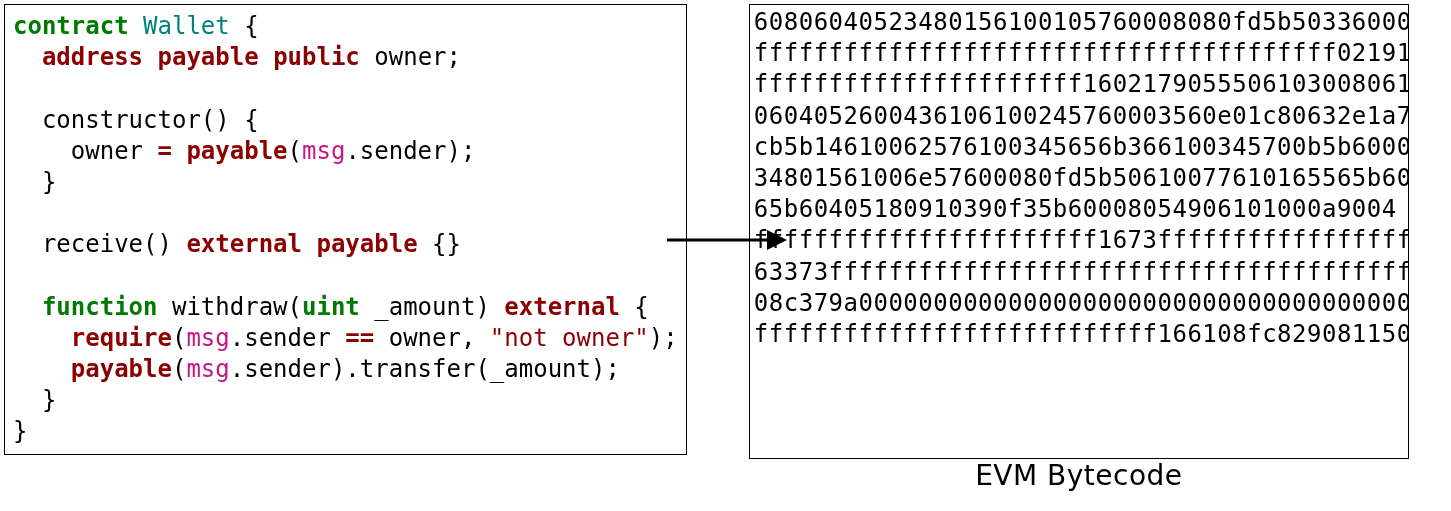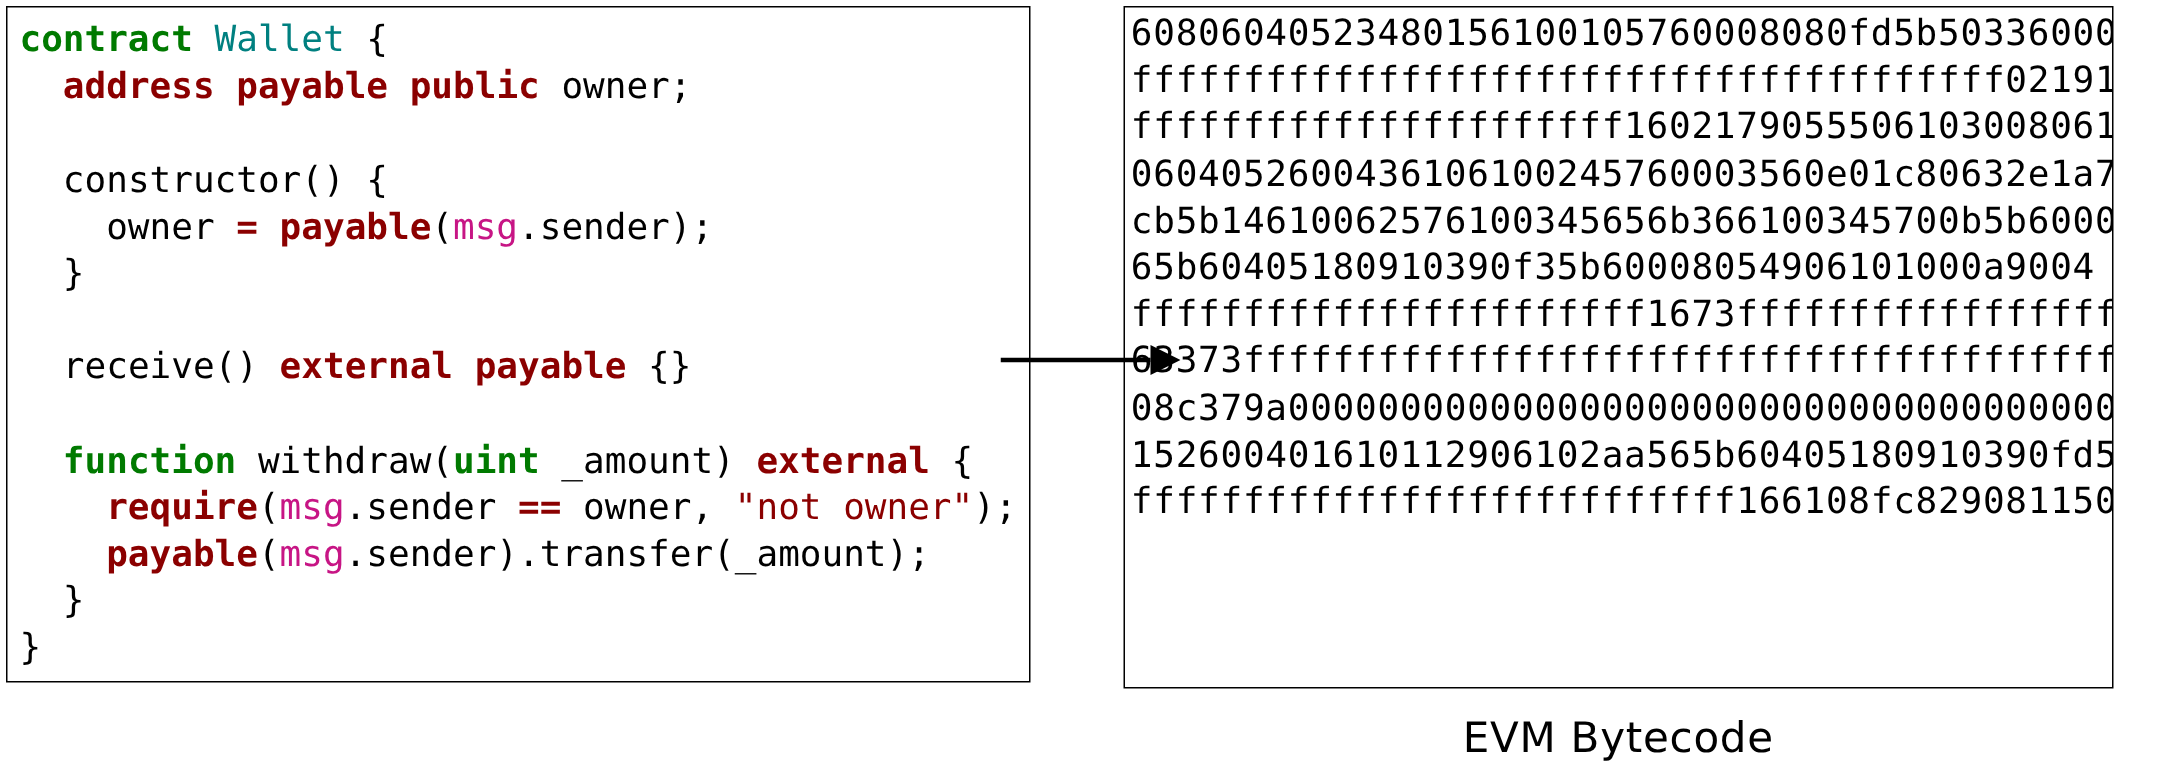--- a/index.html
+++ b/index.html
@@ -41,21 +41,21 @@
     width: 660px;
     height: 455px;
     overflow: hidden;
   }
   .bytecode-line {
     white-space: nowrap;
   }
   .bytecode-label {
     font-family: "DejaVu Sans", Arial, sans-serif;
     font-size: 28px;
-    margin-top: 16px;
+    margin-top: 0;
     letter-spacing: 0.5px;
   }
   .arrow {
     position: absolute;
     top: 220px;
     left: 667px;
     width: 120px;
     height: 40px;
   }
   .tok-kw { color: #007a00; font-weight: bold; }
@@ -85,25 +85,25 @@
 <span><span>  </span><span class="tok-punct">}</span></span>
 <span><span class="tok-punct">}</span></span></div>
 
   <div class="bytecode-wrapper">
     <div class="bytecode-box">
       <div class="bytecode-line">60806040523480156100105760008080fd5b503360008060</div>
       <div class="bytecode-line">fffffffffffffffffffffffffffffffffffffff021916908</div>
       <div class="bytecode-line">ffffffffffffffffffffff160217905550610300806100610</div>
       <div class="bytecode-line">0604052600436106100245760003560e01c80632e1a7d</div>
       <div class="bytecode-line">cb5b14610062576100345656b366100345700b5b600080</div>
+      <div class="bytecode-line">34801561006e57600080fd5b50610077610165565b60</div>
       <div class="bytecode-line">65b60405180910390f35b60008054906101000a9004</div>
       <div class="bytecode-line">fffffffffffffffffffffff1673ffffffffffffffffff</div>
       <div class="bytecode-line">63373ffffffffffffffffffffffffffffffffffffffff</div>
       <div class="bytecode-line">08c379a00000000000000000000000000000000000000</div>
-      <div class="bytecode-line">152600401610112906102aa565b60405180910390fd5</div>
       <div class="bytecode-line">fffffffffffffffffffffffffff166108fc8290811502</div>
     </div>
     <div class="bytecode-label">EVM Bytecode</div>
   </div>
 </div>
 
 <svg class="arrow" viewBox="0 0 120 40">
   <line x1="0" y1="20" x2="100" y2="20" stroke="#000" stroke-width="3"></line>
   <polygon points="100,10 120,20 100,30" fill="#000"></polygon>
 </svg>

